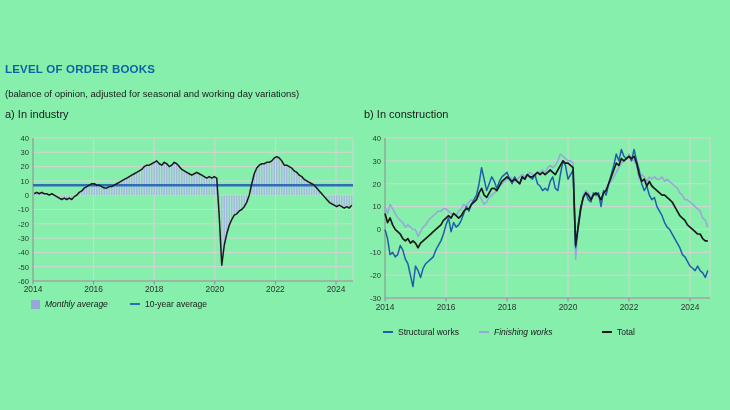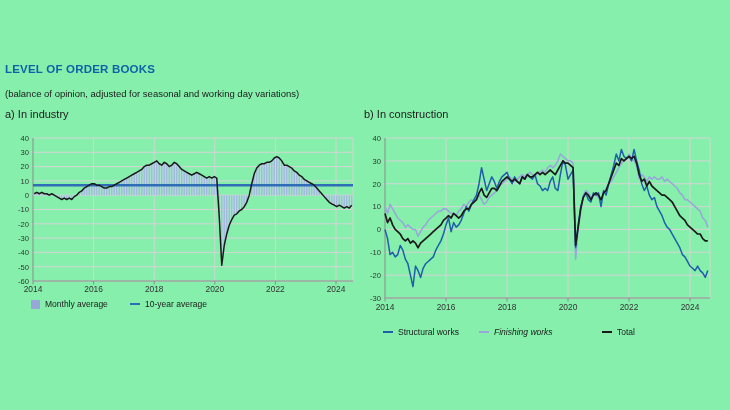--- a/index.html
+++ b/index.html
@@ -238,21 +238,21 @@
       <line x1="330" y1="170" x2="330" y2="173.5" stroke="#8c8c8c" stroke-width="1"></line>
       <text x="330" y="182" text-anchor="middle" font-size="8.4" fill="#333333" font-family="&quot;Liberation Sans&quot;, sans-serif">2024</text>
       <line x1="350" y1="10" x2="350" y2="170" stroke="#d4d4d4" stroke-width="1"></line>
       <line x1="25" y1="10" x2="25" y2="170" stroke="#8c8c8c" stroke-width="1"></line>
       <line x1="25" y1="170" x2="350" y2="170" stroke="#8c8c8c" stroke-width="1"></line>
       <polyline points="25,78.58 27.541666666666668,85.438 30.083333333333332,76.294 32.625,80.866 35.166666666666664,85.438 37.708333333333336,90.01 40.25,92.296 42.79166666666667,94.58200000000001 45.33333333333333,99.154 47.875,96.868 50.41666666666667,99.154 52.95833333333333,101.44 55.5,101.44 58.041666666666664,108.298 60.583333333333336,103.726 63.125,99.154 65.66666666666666,96.868 68.20833333333334,92.296 70.75,90.01 73.29166666666666,87.724 75.83333333333334,85.438 78.375,83.152 80.91666666666666,83.152 83.45833333333334,80.866 86,80.866 88.54166666666667,83.152 91.08333333333333,85.438 93.625,85.438 96.16666666666667,87.724 98.70833333333333,83.152 101.25,80.866 103.79166666666667,76.294 106.33333333333333,78.58 108.875,74.008 111.41666666666667,71.72200000000001 113.95833333333333,74.008 116.5,69.436 119.04166666666667,67.15 121.58333333333333,71.72200000000001 124.125,76.294 126.66666666666667,74.008 129.20833333333331,69.436 131.75,67.15 134.29166666666669,64.864 136.83333333333331,62.578 139.375,58.006 141.91666666666669,55.72 144.45833333333331,53.434 147,51.148 149.54166666666666,48.862 152.08333333333334,51.148 154.625,53.434 157.16666666666666,51.148 159.70833333333334,48.862 162.25,46.576 164.79166666666666,48.862 167.33333333333334,46.576 169.875,44.29 172.41666666666666,46.576 174.95833333333334,48.862 177.5,44.29 180.04166666666666,44.29 182.58333333333334,42.004 185.125,44.29 187.66666666666666,39.718 190.20833333333334,37.432 192.75,39.718 195.29166666666666,37.432 197.83333333333334,32.86 200.375,26.002 202.91666666666666,28.288 205.45833333333334,30.574 208,32.86 210.54166666666666,32.86 213.08333333333334,35.146 215.625,131.15800000000002 218.16666666666666,101.44 220.70833333333334,83.152 223.25,67.15 225.79166666666666,62.578 228.33333333333334,64.864 230.875,69.436 233.41666666666666,67.15 235.95833333333334,67.15 238.5,69.436 241.04166666666666,71.72200000000001 243.58333333333334,64.864 246.125,60.292 248.66666666666666,55.72 251.20833333333334,53.434 253.75,48.862 256.29166666666663,44.29 258.83333333333337,39.718 261.375,35.146 263.91666666666663,32.86 266.45833333333337,30.574 269,26.002 271.5416666666667,30.574 274.0833333333333,32.86 276.625,37.432 279.1666666666667,51.148 281.7083333333333,46.576 284.25,48.862 286.7916666666667,53.434 289.3333333333333,48.862 291.875,51.148 294.4166666666667,48.862 296.9583333333333,51.148 299.5,51.148 302.0416666666667,48.862 304.5833333333333,53.434 307.125,51.148 309.6666666666667,53.434 312.2083333333333,55.72 314.75,58.006 317.2916666666667,60.292 319.8333333333333,64.864 322.375,67.15 324.9166666666667,71.72200000000001 327.4583333333333,71.72200000000001 330,74.008 332.5416666666667,76.294 335.0833333333333,78.58 337.625,80.866 340.1666666666667,83.152 342.7083333333333,90.01 345.25,92.296 347.7916666666667,99.154" fill="none" stroke="#98a6da" stroke-width="1.5" stroke-linejoin="round"></polyline>
       <polyline points="25,101.44 27.541666666666668,110.584 30.083333333333332,126.586 32.625,124.3 35.166666666666664,128.872 37.708333333333336,126.586 40.25,117.44200000000001 42.79166666666667,122.014 45.33333333333333,131.15800000000002 47.875,135.73000000000002 50.41666666666667,147.16 52.95833333333333,158.59 55.5,138.016 58.041666666666664,142.588 60.583333333333336,149.446 63.125,140.302 65.66666666666666,135.73000000000002 68.20833333333334,133.44400000000002 70.75,131.15800000000002 73.29166666666666,128.872 75.83333333333334,122.014 78.375,117.44200000000001 80.91666666666666,112.87 83.45833333333334,106.012 86,96.868 88.54166666666667,90.01 91.08333333333333,103.726 93.625,94.58200000000001 96.16666666666667,99.154 98.70833333333333,96.868 101.25,92.296 103.79166666666667,85.438 106.33333333333333,78.58 108.875,83.152 111.41666666666667,76.294 113.95833333333333,71.72200000000001 116.5,67.15 119.04166666666667,55.72 121.58333333333333,39.718 124.125,51.148 126.66666666666667,62.578 129.20833333333331,55.72 131.75,48.862 134.29166666666669,53.434 136.83333333333331,60.292 139.375,53.434 141.91666666666669,48.862 144.45833333333331,46.576 147,44.29 149.54166666666666,51.148 152.08333333333334,55.72 154.625,48.862 157.16666666666666,53.434 159.70833333333334,55.72 162.25,48.862 164.79166666666666,51.148 167.33333333333334,46.576 169.875,48.862 172.41666666666666,51.148 174.95833333333334,46.576 177.5,55.72 180.04166666666666,58.006 182.58333333333334,62.578 185.125,60.292 187.66666666666666,62.578 190.20833333333334,53.434 192.75,48.862 195.29166666666666,60.292 197.83333333333334,62.578 200.375,46.576 202.91666666666666,32.86 205.45833333333334,37.432 208,51.148 210.54166666666666,46.576 213.08333333333334,42.004 215.625,119.72800000000001 218.16666666666666,96.868 220.70833333333334,78.58 223.25,69.436 225.79166666666666,64.864 228.33333333333334,71.72200000000001 230.875,74.008 233.41666666666666,64.864 235.95833333333334,67.15 238.5,64.864 241.04166666666666,78.58 243.58333333333334,62.578 246.125,67.15 248.66666666666666,55.72 251.20833333333334,46.576 253.75,37.432 256.29166666666663,26.002 258.83333333333337,32.86 261.375,21.43 263.91666666666663,28.288 266.45833333333337,30.574 269,28.288 271.5416666666667,32.86 274.0833333333333,21.43 276.625,32.86 279.1666666666667,42.004 281.7083333333333,55.72 284.25,62.578 286.7916666666667,58.006 289.3333333333333,67.15 291.875,71.72200000000001 294.4166666666667,69.436 296.9583333333333,78.58 299.5,83.152 302.0416666666667,87.724 304.5833333333333,94.58200000000001 307.125,99.154 309.6666666666667,101.44 312.2083333333333,106.012 314.75,110.584 317.2916666666667,115.156 319.8333333333333,119.72800000000001 322.375,126.586 324.9166666666667,128.872 327.4583333333333,133.44400000000002 330,138.016 332.5416666666667,140.302 335.0833333333333,142.588 337.625,138.016 340.1666666666667,142.588 342.7083333333333,144.874 345.25,149.446 347.7916666666667,142.588" fill="none" stroke="#1f5fa9" stroke-width="1.5" stroke-linejoin="round"></polyline>
       <polyline points="25,85.438 27.541666666666668,94.58200000000001 30.083333333333332,90.01 32.625,96.868 35.166666666666664,101.44 37.708333333333336,103.726 40.25,106.012 42.79166666666667,110.584 45.33333333333333,112.87 47.875,110.584 50.41666666666667,115.156 52.95833333333333,112.87 55.5,115.156 58.041666666666664,119.72800000000001 60.583333333333336,115.156 63.125,112.87 65.66666666666666,110.584 68.20833333333334,108.298 70.75,106.012 73.29166666666666,103.726 75.83333333333334,101.44 78.375,99.154 80.91666666666666,96.868 83.45833333333334,92.296 86,90.01 88.54166666666667,87.724 91.08333333333333,90.01 93.625,85.438 96.16666666666667,87.724 98.70833333333333,90.01 101.25,87.724 103.79166666666667,83.152 106.33333333333333,80.866 108.875,80.866 111.41666666666667,76.294 113.95833333333333,74.008 116.5,71.72200000000001 119.04166666666667,64.864 121.58333333333333,60.292 124.125,67.15 126.66666666666667,69.436 129.20833333333331,64.864 131.75,60.292 134.29166666666669,60.292 136.83333333333331,62.578 139.375,58.006 141.91666666666669,53.434 144.45833333333331,51.148 147,48.862 149.54166666666666,51.148 152.08333333333334,53.434 154.625,51.148 157.16666666666666,53.434 159.70833333333334,55.72 162.25,48.862 164.79166666666666,51.148 167.33333333333334,46.576 169.875,48.862 172.41666666666666,48.862 174.95833333333334,46.576 177.5,44.29 180.04166666666666,46.576 182.58333333333334,44.29 185.125,46.576 187.66666666666666,44.29 190.20833333333334,42.004 192.75,44.29 195.29166666666666,46.576 197.83333333333334,42.004 200.375,37.432 202.91666666666666,32.86 205.45833333333334,35.146 208,35.146 210.54166666666666,37.432 213.08333333333334,39.718 215.625,117.44200000000001 218.16666666666666,99.154 220.70833333333334,80.866 223.25,69.436 225.79166666666666,64.864 228.33333333333334,67.15 230.875,71.72200000000001 233.41666666666666,67.15 235.95833333333334,64.864 238.5,67.15 241.04166666666666,71.72200000000001 243.58333333333334,64.864 246.125,62.578 248.66666666666666,55.72 251.20833333333334,48.862 253.75,42.004 256.29166666666663,35.146 258.83333333333337,37.432 261.375,30.574 263.91666666666663,32.86 266.45833333333337,30.574 269,28.288 271.5416666666667,30.574 274.0833333333333,28.288 276.625,35.146 279.1666666666667,46.576 281.7083333333333,53.434 284.25,51.148 286.7916666666667,58.006 289.3333333333333,53.434 291.875,58.006 294.4166666666667,60.292 296.9583333333333,62.578 299.5,64.864 302.0416666666667,67.15 304.5833333333333,67.15 307.125,69.436 309.6666666666667,71.72200000000001 312.2083333333333,74.008 314.75,78.58 317.2916666666667,83.152 319.8333333333333,87.724 322.375,90.01 324.9166666666667,92.296 327.4583333333333,96.868 330,99.154 332.5416666666667,101.44 335.0833333333333,103.726 337.625,106.012 340.1666666666667,106.012 342.7083333333333,110.584 345.25,112.87 347.7916666666667,112.87" fill="none" stroke="#1a1a1a" stroke-width="1.7" stroke-linejoin="round"></polyline>
     </svg>
 
-  <div class="legend-item" style="left:31px;top:299px;">
+  <div class="legend-item" style="left:31px;top:299px;font-style:italic;">
     <span class="swatch-square" style="background: rgb(151, 168, 216);"></span>
     <span>Monthly average</span>
   </div>
   <div class="legend-item" style="left:130px;top:299px;text-align:right;">
     <span class="swatch-line" style="background: rgb(47, 110, 182);"></span>
     <span>10-year average</span>
   </div>
 
   <div class="legend-item" style="left:383px;top:327px;text-align:right;">
     <span class="swatch-line" style="background: rgb(31, 95, 169);"></span>

